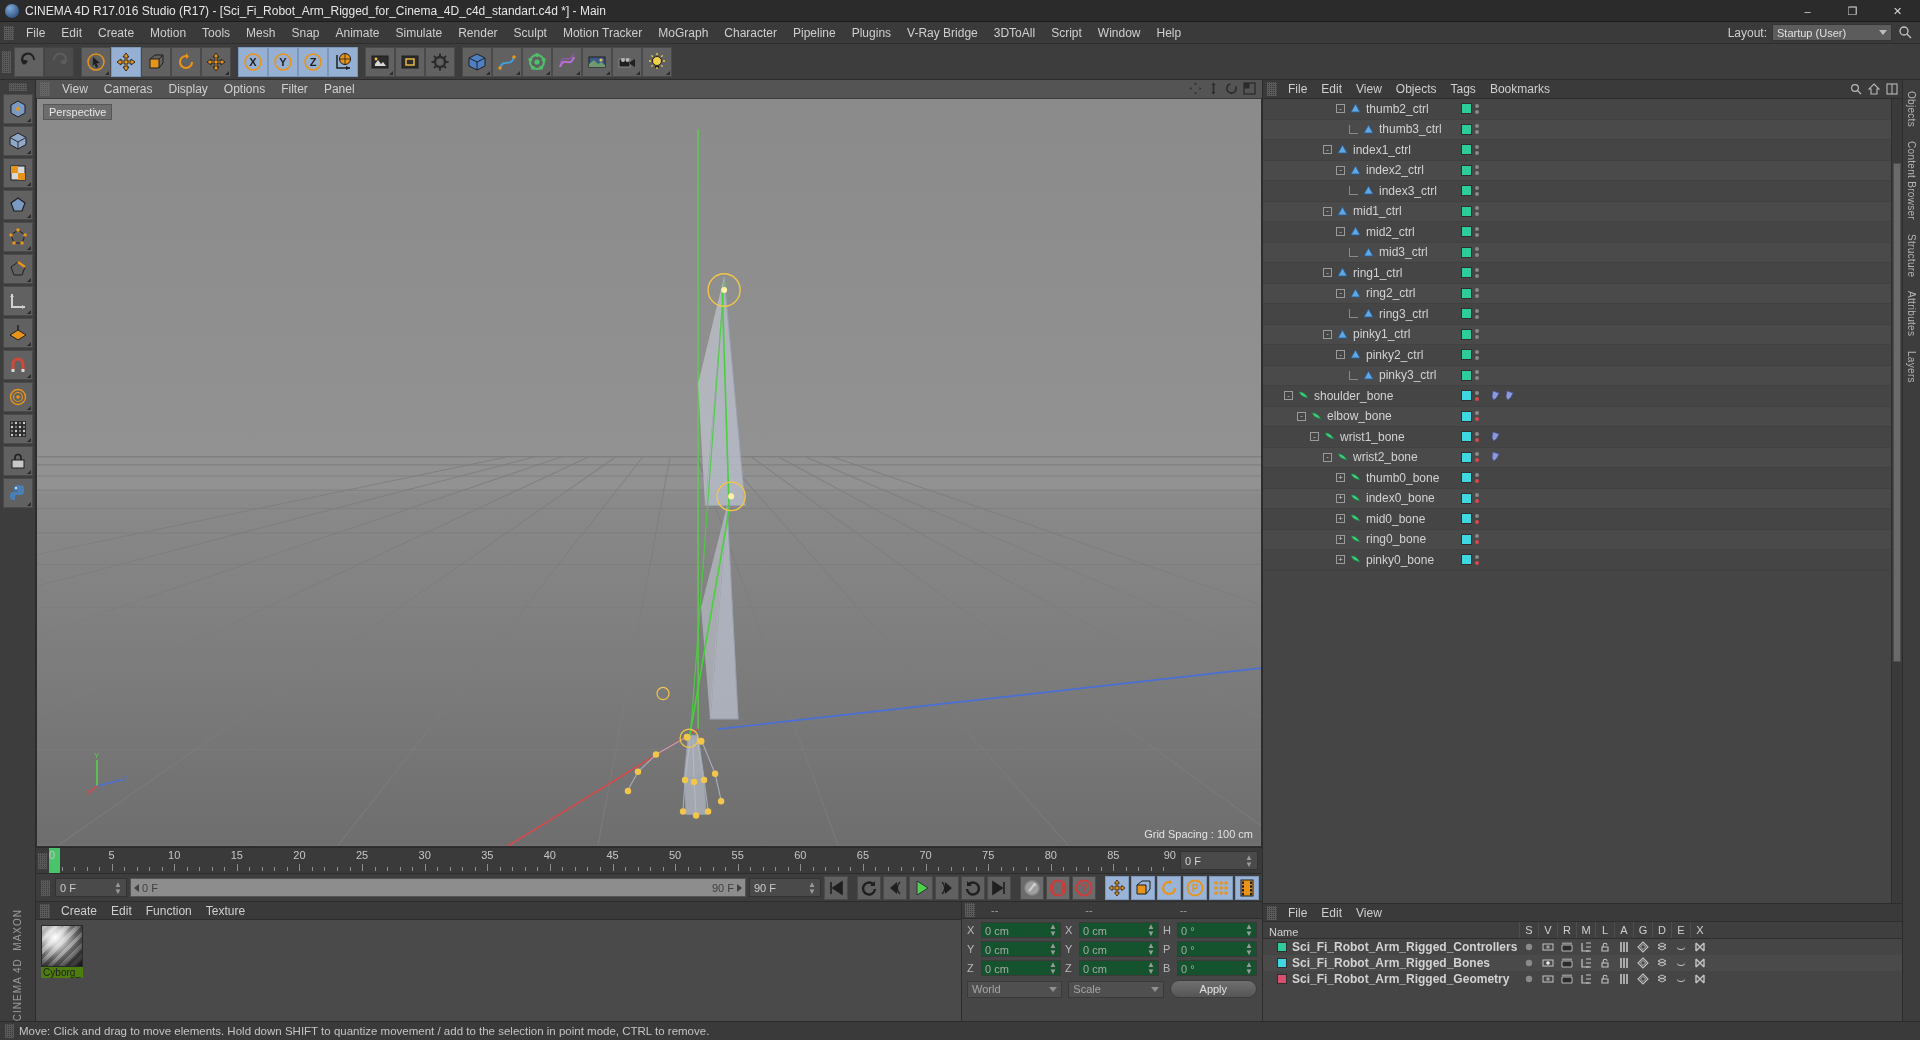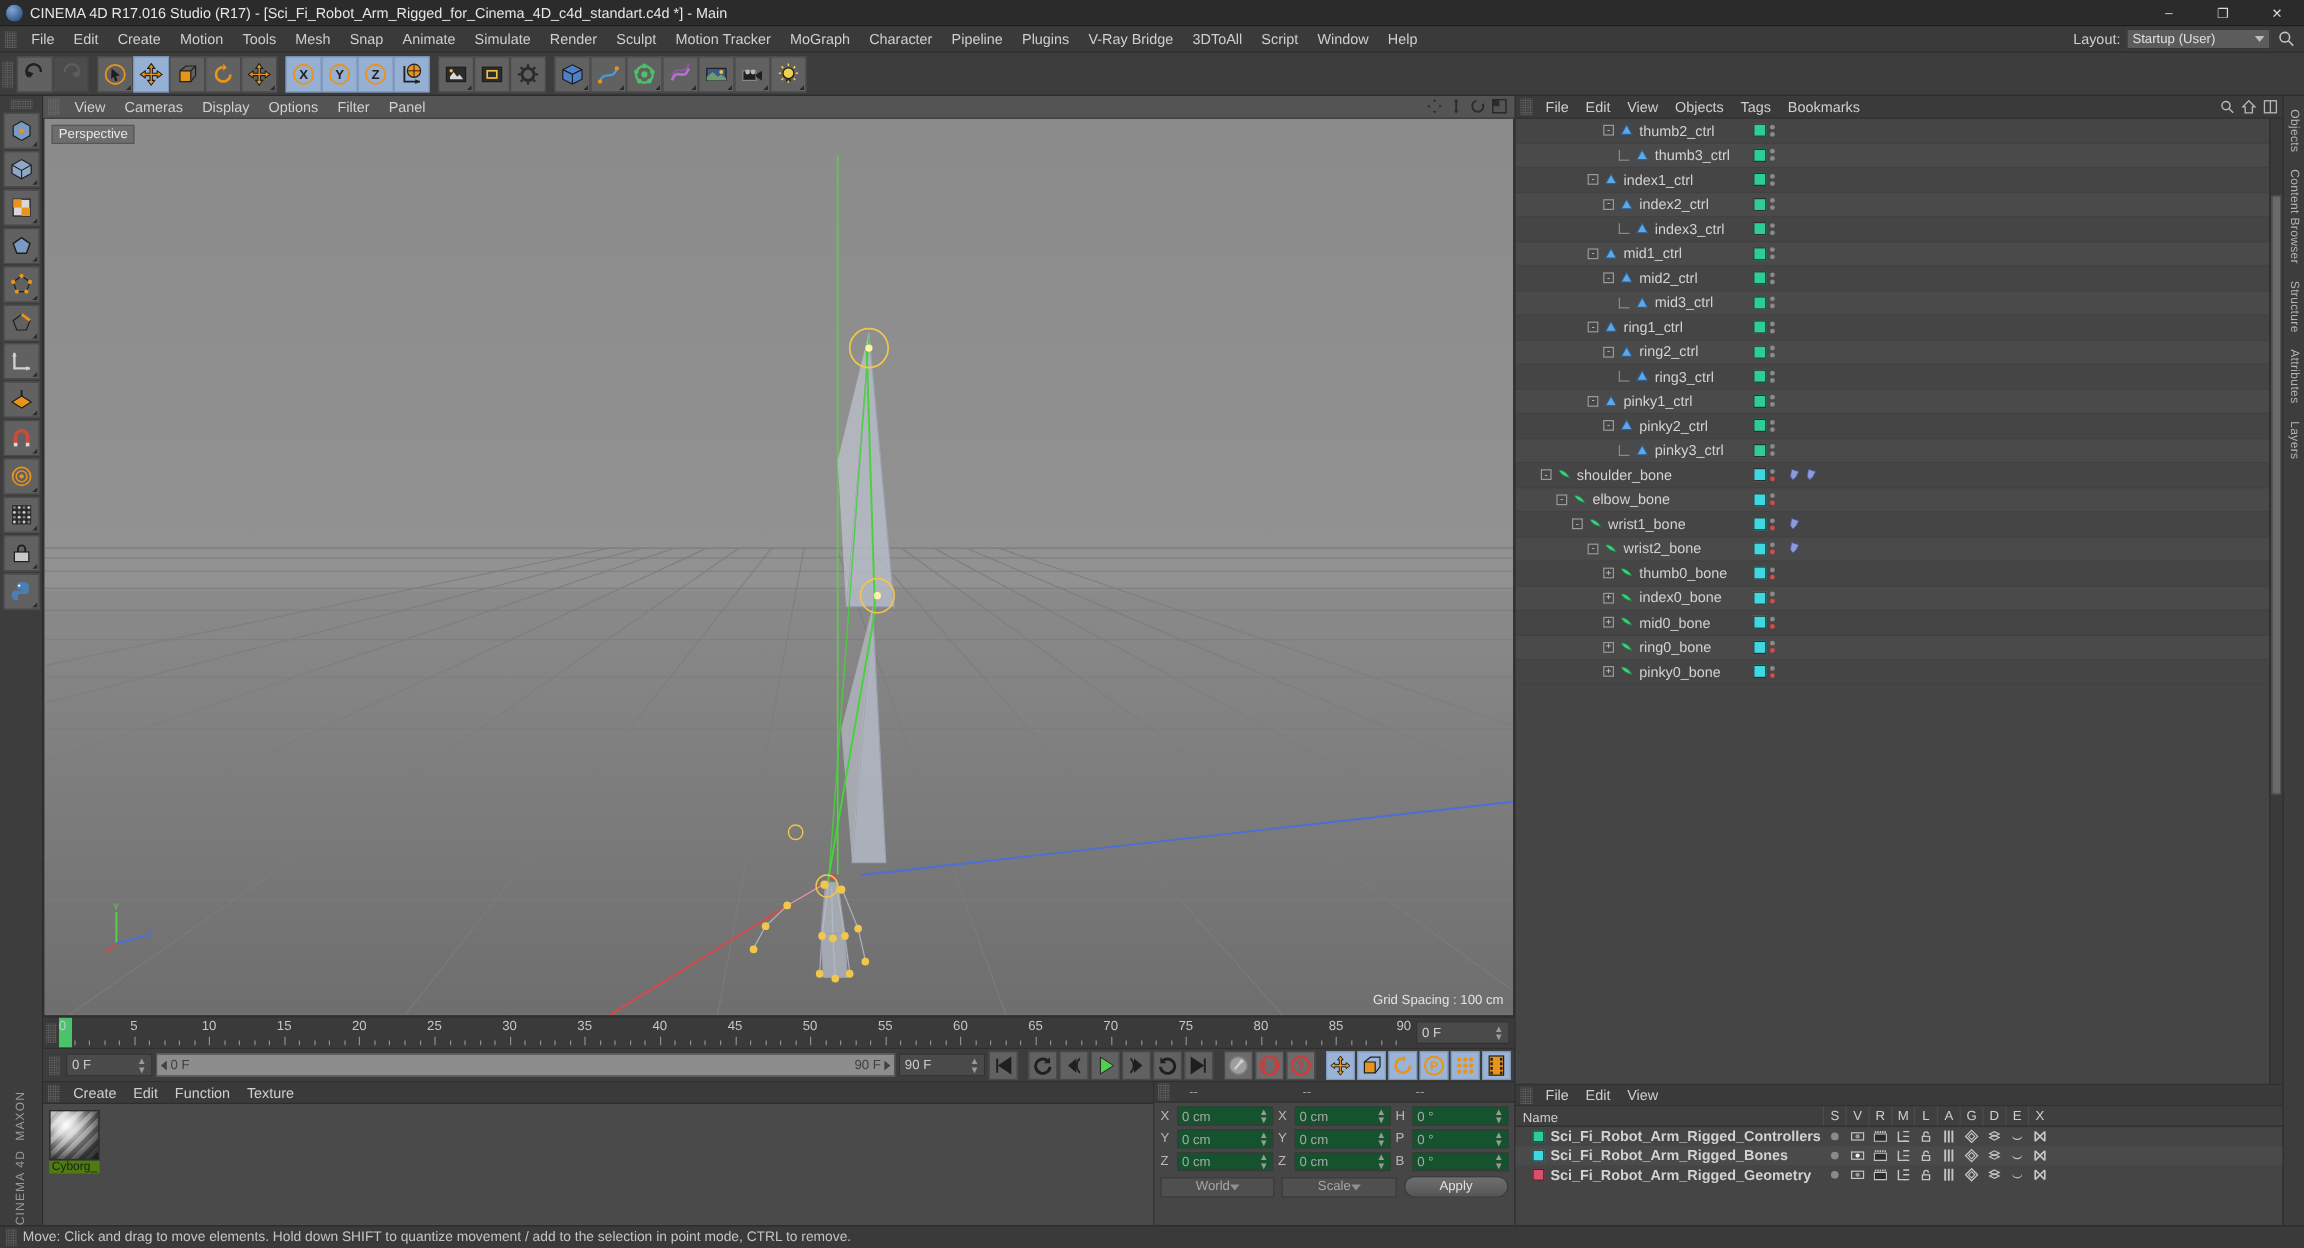--- a/index.html
+++ b/index.html
@@ -145,21 +145,21 @@
      font-size:11px;color:#9e9e9e;border-bottom:1px solid #2e2e2e;}
   .cp-head span{flex:1 1 0;text-align:left;padding-left:12px;}
   .cp-body{flex:1 1 auto;background:#464646;padding:3px 5px;}
   .cprow{display:flex;align-items:center;margin-bottom:3px;gap:4px;}
   .cplab{width:10px;font-size:11px;color:#b9b9b9;text-align:left;}
   .cpinput{flex:1 1 0;height:16px;background:#14532d;border:1px solid #3a3a3a;display:flex;
      align-items:flex-end;justify-content:space-between;padding:0 3px;font-size:11px;color:#a8a8a8;}
   .spin{font-size:8px;color:#9a9a9a;line-height:7px;}
   .cpbot{display:flex;gap:6px;margin-top:4px;align-items:center;}
   .cpselect{flex:1 1 0;height:17px;background:#4f4f4f;border:1px solid #3a3a3a;display:flex;
-     align-items:center;justify-content:center;padding:0 4px;font-size:11px;color:#a6a6a6;}
+     align-items:center;justify-content:space-between;padding:0 4px;font-size:11px;color:#a6a6a6;}
   .cpapply{flex:1 1 0;height:18px;background:linear-gradient(180deg,#6f6f6f,#555);
      border:1px solid #3c3c3c;border-radius:9px;display:flex;align-items:center;
      justify-content:center;font-size:11px;color:#e2e2e2;}
 
   
   .rightdock{flex:0 0 640px;display:flex;flex-direction:column;background:#3d3d3d;
      border-left:1px solid #2c2c2c;}
   .omhead{height:19px;background:#3a3a3a;display:flex;align-items:center;flex:0 0 19px;
      position:relative;border-bottom:1px solid #2e2e2e;}
   .om-ico{position:absolute;right:4px;top:3px;display:flex;gap:6px;}

